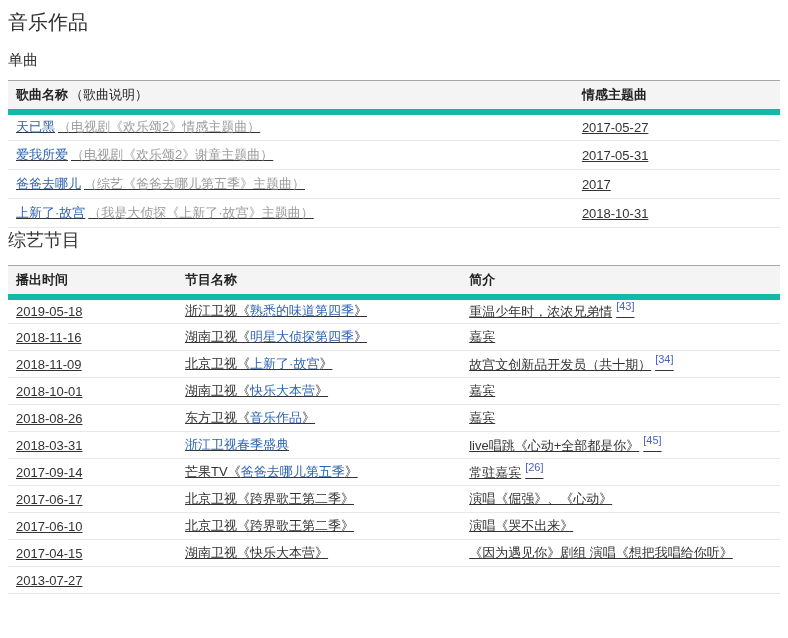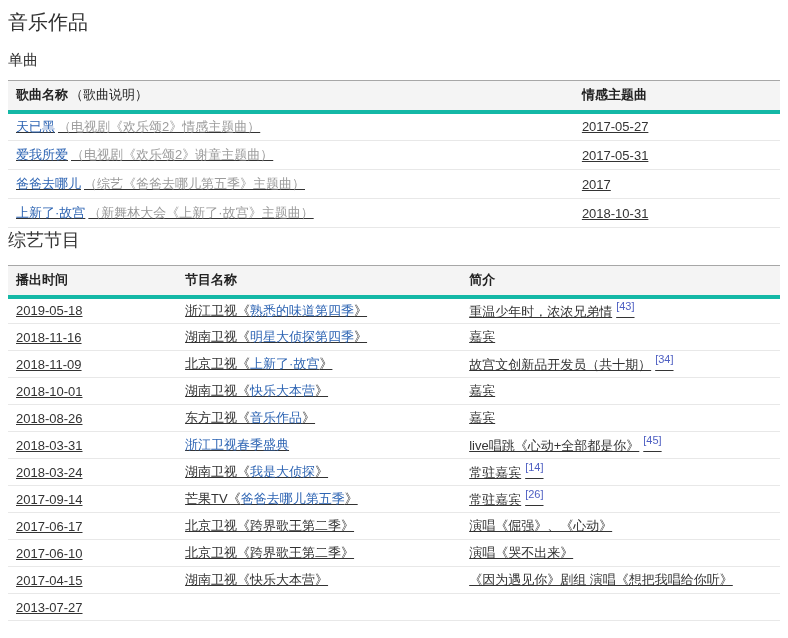--- a/index.html
+++ b/index.html
@@ -23,21 +23,21 @@
     margin-top: 0; line-height: 24px;
   }
 
   table { width: 100%; border-collapse: collapse; table-layout: fixed; }
   table.singles { margin-top: 10px; }
   table.variety { margin-top: 13px; }
 
   thead tr {
     background: var(--header-bg, #f4f4f4);
     border-top: 1px solid #a7a7a7;
-    border-bottom: 4px solid #14b8a6;
+    border-bottom: 6px solid #14b8a6;
   }
   thead th {
     text-align: left; font-size: 13px; font-weight: bold; color: #222;
     height: 31px; padding: 0 8px; vertical-align: middle; white-space: nowrap;
   }
   thead th .hdr-note { font-weight: normal; color: #222; margin-left: 2px; }
 
   tbody tr { border-bottom: 1px solid #e8e8e8; text-decoration: underline; }
   table.singles tbody tr { height: 29px; }
   table.variety tbody tr { height: 27px; }
@@ -83,21 +83,21 @@
     <td><a class="lnk">爱我所爱</a><span class="note">（电视剧《欢乐颂2》谢童主题曲）</span></td>
     <td>2017-05-31</td>
   </tr>
 
   <tr>
     <td><a class="lnk">爸爸去哪儿</a><span class="note">（综艺《爸爸去哪儿第五季》主题曲）</span></td>
     <td>2017</td>
   </tr>
 
   <tr>
-    <td><a class="lnk">上新了·故宫</a><span class="note">（新舞林大会《上新了·故宫》主题曲）</span></td>
+    <td><a class="lnk">上新了·故宫</a><span class="note">（我是大侦探《上新了·故宫》主题曲）</span></td>
     <td>2018-10-31</td>
   </tr>
 </tbody>
   </table>
 
   <h2 class="sec2">综艺节目</h2>
 
   <table class="variety">
     <colgroup>
         <col style="width:21.9%">
@@ -142,25 +142,20 @@
     <td><span>东方卫视《</span><a class="lnk">音乐作品</a><span>》</span></td>
     <td><span>嘉宾</span></td>
   </tr>
 
   <tr>
     <td>2018-03-31</td>
     <td><span></span><a class="lnk">浙江卫视春季盛典</a><span></span></td>
     <td><span>live唱跳《心动+全部都是你》</span><sup class="ref">[45]</sup></td>
   </tr>
 
-  <tr>
-    <td>2018-03-24</td>
-    <td><span>湖南卫视《</span><a class="lnk">我是大侦探</a><span>》</span></td>
-    <td><span>常驻嘉宾</span><sup class="ref">[14]</sup></td>
-  </tr>
 
   <tr>
     <td>2017-09-14</td>
     <td><span>芒果TV《</span><a class="lnk">爸爸去哪儿第五季</a><span>》</span></td>
     <td><span>常驻嘉宾</span><sup class="ref">[26]</sup></td>
   </tr>
 
   <tr>
     <td>2017-06-17</td>
     <td><span>北京卫视《跨界歌王第二季》</span><span></span></td>

